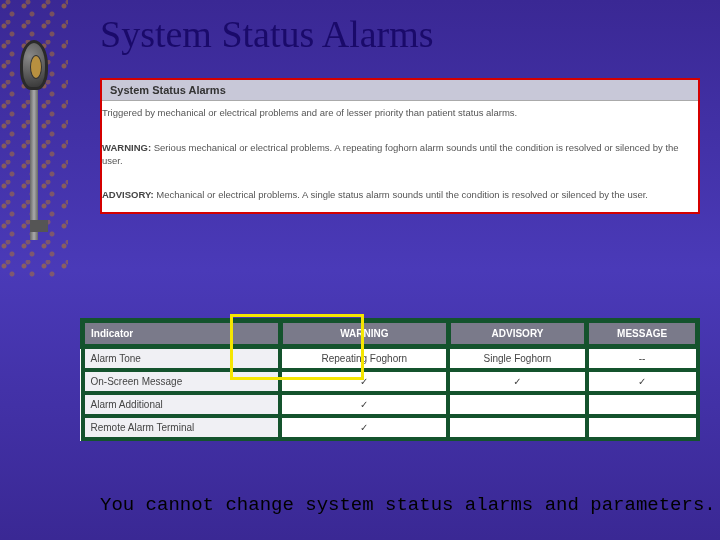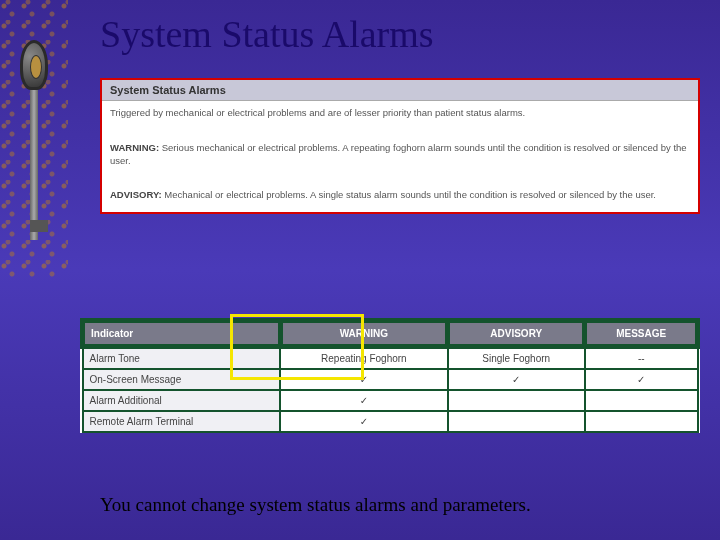--- a/index.html
+++ b/index.html
@@ -71,21 +71,21 @@
   }
   .info-header {
     background: #c8c8d8;
     color: #333;
     font-weight: bold;
     font-size: 11px;
     padding: 4px 8px;
     border-bottom: 1px solid #aaa;
   }
   .info-body {
-    padding: 6px 8px;
+    padding: 6px 0;
     font-size: 9.5px;
     color: #555;
     line-height: 1.35;
   }
   .info-body p { margin-bottom: 4px; }
   .info-body .lvl { margin-top: 22px; }
   .info-body strong { color: #444; }
   .table-wrap {
     position: absolute;
     left: 80px; top: 318px;
@@ -102,41 +102,41 @@
   table.alarmtbl th {
     background: #7a7a8a;
     color: #fff;
     font-weight: bold;
     text-align: center;
     padding: 5px 6px;
     border: 5px solid #14532d;
   }
   table.alarmtbl th:first-child { text-align: left; }
   table.alarmtbl td {
-    border: 2px solid #14532d;
+    border: 4px solid #14532d;
     padding: 4px 6px;
     text-align: center;
     background: #fff;
   }
   table.alarmtbl td:first-child {
     text-align: left;
     background: #f0f0f4;
   }
   .highlight {
     position: absolute;
     border: 3px solid #f5e600;
     pointer-events: none;
   }
   .highlight.h1 { left: 230px; top: 314px; width: 134px; height: 66px; }
   .footer-note {
     position: absolute;
     left: 100px; top: 494px;
     font-size: 19px;
     color: #000;
-    font-family: Liberation Serif, serif;
+    font-family: Liberation Mono, monospace;
   }
 </style>
 </head>
 <body>
 
 <div class="left-strip">
   <div class="key">
     <div class="key-ring"></div>
     <div class="key-shaft"></div>
     <div class="key-bit"></div>

